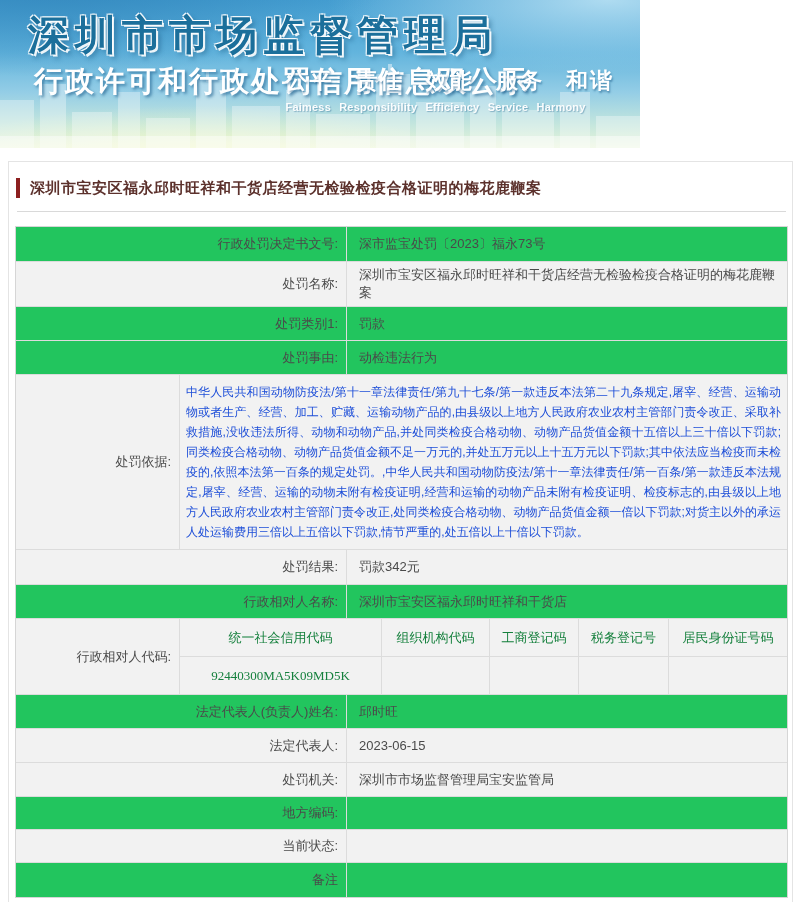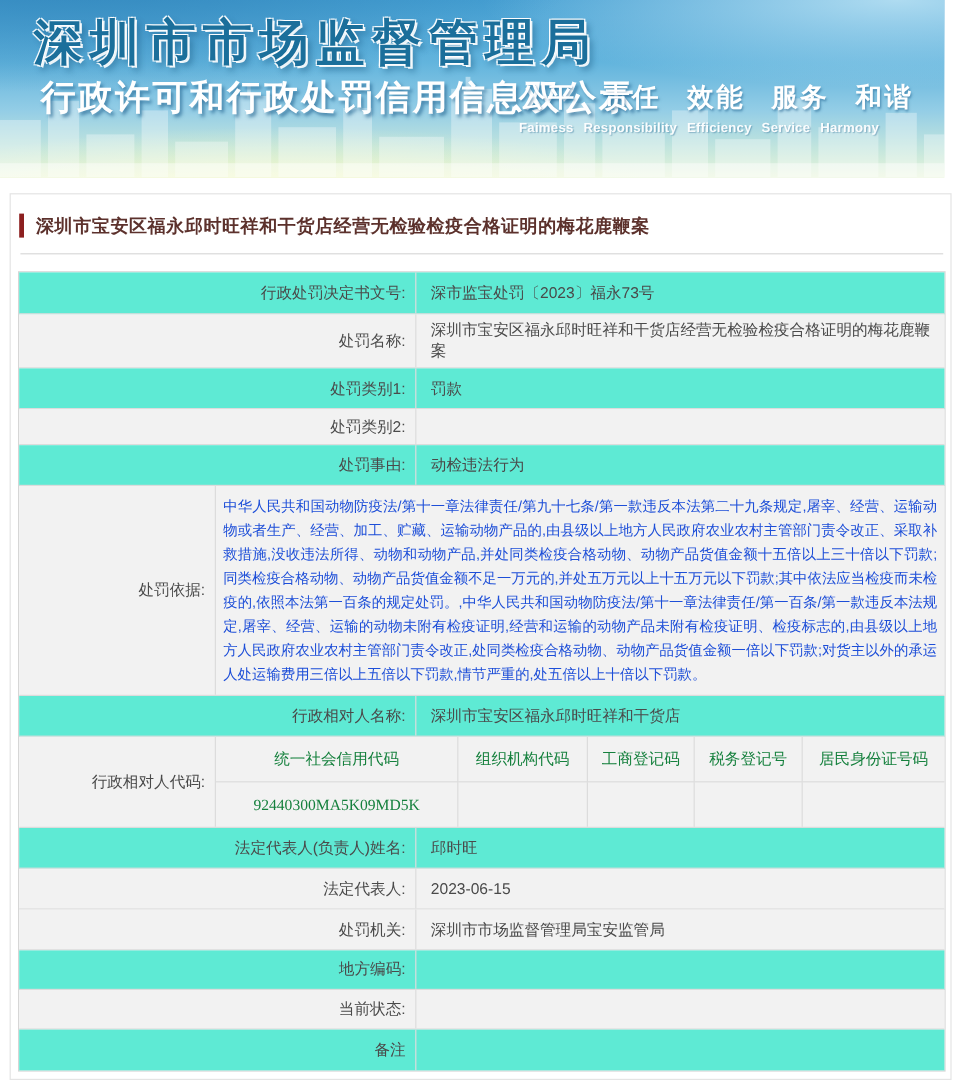--- a/index.html
+++ b/index.html
@@ -5,21 +5,21 @@
   * { margin:0; padding:0; box-sizing:border-box; }
   html,body { background:#ffffff; }
   body {
     width:801px; height:902px; overflow:hidden;
     font-family:"Liberation Sans","DejaVu Sans",sans-serif;
     color:#4a4a4a; position:relative;
   }
 
   
   .banner {
-    position:relative; width:787px; height:148px; overflow:hidden;
+    position:relative; width:640px; height:148px; overflow:hidden;
     background:
       radial-gradient(ellipse 90% 120% at 8% -20%, rgba(47,130,184,.85), rgba(47,130,184,0) 60%),
       radial-gradient(ellipse 80% 90% at 95% 0%, rgba(186,226,244,.9), rgba(186,226,244,0) 55%),
       radial-gradient(ellipse 60% 55% at 30% 110%, rgba(248,250,190,.75), rgba(248,250,190,0) 70%),
       linear-gradient(to bottom, #46a0d3 0%, #62b4dd 35%, #93cde6 62%, #c6e7dd 85%, #e9f5d9 100%);
   }
   .banner-skyline { position:absolute; left:0; bottom:0; width:801px; height:86px; }
   .org-title {
     position:absolute; left:28px; top:8px;
     font-size:41px; font-weight:bold; letter-spacing:6px; color:#1b6f9b;
@@ -51,21 +51,21 @@
   .article-head { padding:6px 0 0 2px; }
   .article-title { display:flex; align-items:center; }
   .title-bar { width:4px; height:20px; background:#8c1f1f; flex:none; }
   .title-text {
     margin-left:10px; font-size:15px; font-weight:bold; color:#5c312c; letter-spacing:.5px;
   }
   .head-rule { border:none; border-top:1px solid #d9d9d9; margin:13px 1px 0 1px; }
 
   
   .info-table { margin:14px 1px 0 1px; width:773px; border:1px solid #d6d6d6; }
-  .row { display:flex; border-bottom:1px solid #dcdcdc; background:#5eead4; }
+  .row { display:flex; border-bottom:1px solid #dcdcdc; background:#22c55e; }
   .row:last-child { border-bottom:none; }
   .row.gray { background:#f2f2f2; }
   .lbl {
     width:331px; flex:none; display:flex; align-items:center; justify-content:flex-end;
     padding-right:8px; border-right:1px solid #dcdcdc; font-size:13px; color:#4a4a4a;
   }
   .lbl-narrow { width:164px; }
   .val {
     flex:1; display:flex; align-items:center; padding:4px 12px;
     font-size:13px; color:#4a4a4a;
@@ -150,35 +150,35 @@
     <div class="row gray h35">
       <div class="lbl">处罚名称:</div>
       <div class="val">深圳市宝安区福永邱时旺祥和干货店经营无检验检疫合格证明的梅花鹿鞭案</div>
     </div>
 
     <div class="row h34">
       <div class="lbl">处罚类别1:</div>
       <div class="val">罚款</div>
     </div>
 
-    <div class="row gray h30">
-      <div class="lbl">处罚类别2:</div>
-      <div class="val"></div>
-    </div>
 
     <div class="row h34">
       <div class="lbl">处罚事由:</div>
       <div class="val">动检违法行为</div>
     </div>
 
     <div class="row gray">
       <div class="lbl lbl-narrow">处罚依据:</div>
       <div class="val val-long">中华人民共和国动物防疫法/第十一章法律责任/第九十七条/第一款违反本法第二十九条规定,屠宰、经营、运输动物或者生产、经营、加工、贮藏、运输动物产品的,由县级以上地方人民政府农业农村主管部门责令改正、采取补救措施,没收违法所得、动物和动物产品,并处同类检疫合格动物、动物产品货值金额十五倍以上三十倍以下罚款;同类检疫合格动物、动物产品货值金额不足一万元的,并处五万元以上十五万元以下罚款;其中依法应当检疫而未检疫的,依照本法第一百条的规定处罚。,中华人民共和国动物防疫法/第十一章法律责任/第一百条/第一款违反本法规定,屠宰、经营、运输的动物未附有检疫证明,经营和运输的动物产品未附有检疫证明、检疫标志的,由县级以上地方人民政府农业农村主管部门责令改正,处同类检疫合格动物、动物产品货值金额一倍以下罚款;对货主以外的承运人处运输费用三倍以上五倍以下罚款,情节严重的,处五倍以上十倍以下罚款。</div>
     </div>
 
+    <div class="row gray h35">
+      <div class="lbl">处罚结果:</div>
+      <div class="val">罚款342元</div>
+    </div>
 
     <div class="row h34">
       <div class="lbl">行政相对人名称:</div>
       <div class="val">深圳市宝安区福永邱时旺祥和干货店</div>
     </div>
 
     <div class="row-code">
       <div class="lbl lbl-narrow">行政相对人代码:</div>
       <div class="subgrid">
         <div class="subcell hdr">统一社会信用代码</div>

